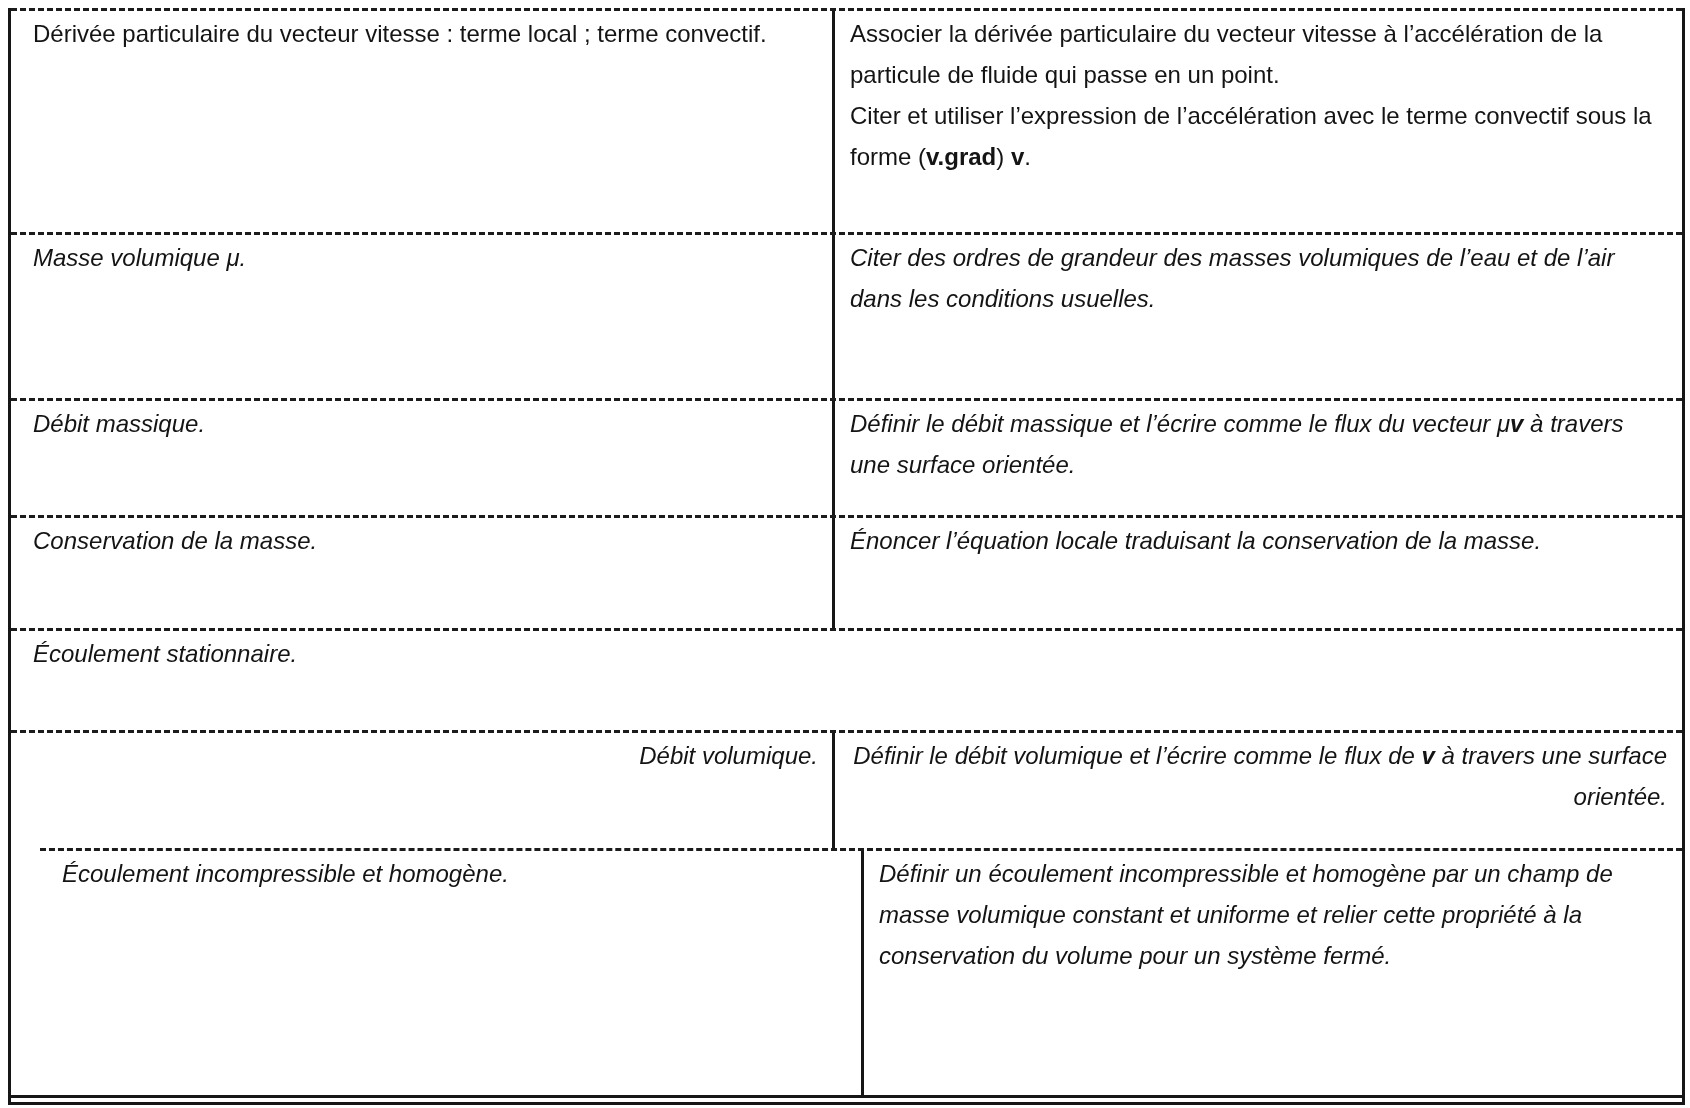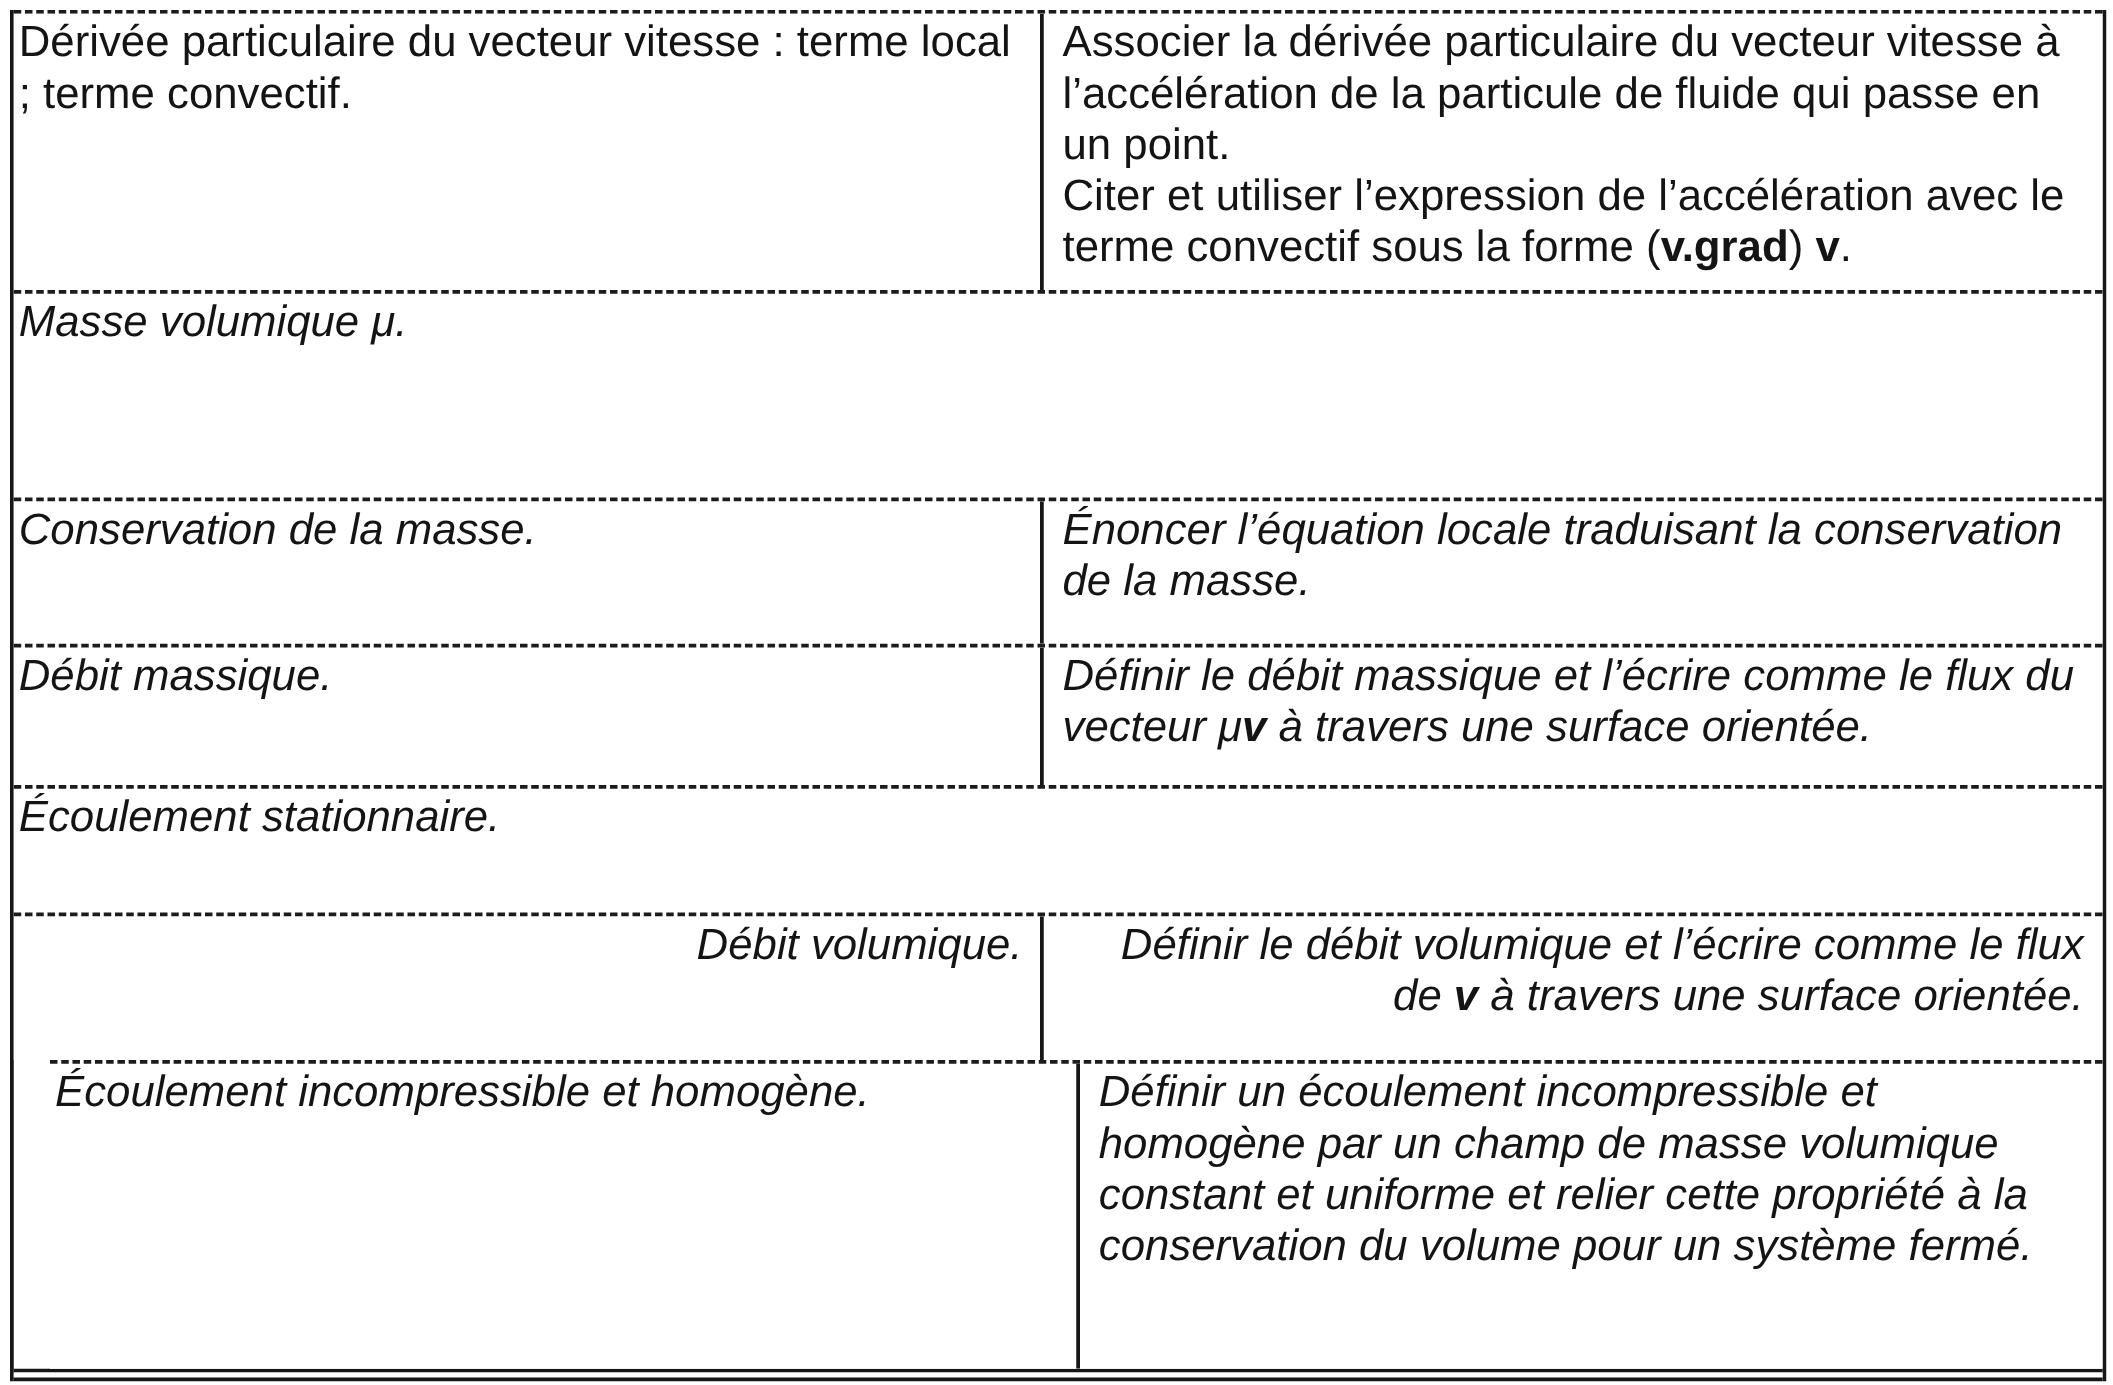--- a/index.html
+++ b/index.html
@@ -24,22 +24,22 @@
   
   .row:nth-child(1){height:221px;}
   .row:nth-child(2){height:166px;}
   .row:nth-child(3){height:117px;}
   .row:nth-child(4){height:113px;}
   .row:nth-child(5){height:102px;}
   .row:nth-child(6){height:118px;text-align:right;}
   .row:nth-child(7){height:247px;margin-left:29px;}
   .cell{
     box-sizing:border-box;
-    padding:2px 14px 0 4px;
-    font-size:35px;line-height:41px;
+    padding:2px 14px 0 22px;
+    font-size:24px;line-height:41px;
     overflow:hidden;
   }
   .cell.right{border-left:3px solid #161616;padding-left:15px;padding-right:15px;}
   .para{margin:0;}
   b{font-weight:bold;margin-top:48px;}
   .gap{height:4px;background:#ffffff;}
   .next-block-rule{height:3px;background:#161616;}
 </style>
 </head>
 <body>
@@ -50,33 +50,36 @@
     <div class="row">
       <div class="cell left">Dérivée particulaire du vecteur vitesse : terme local ; terme convectif.</div>
       <div class="cell right">
           <div class="para"><span>Associer la dérivée particulaire du vecteur vitesse à l’accélération de la particule de fluide qui passe en un point.</span></div>
           <div class="para"><span>Citer et utiliser l’expression de l’accélération avec le terme convectif sous la forme (</span><b>v.grad</b><span>) </span><b>v</b><span>.</span></div>
         </div>
     </div>
 
     <div class="row">
       <div class="cell left">Masse volumique μ.</div>
-    </div>
-
-    <div class="row">
-      <div class="cell left">Conservation de la masse.</div>
       <div class="cell right">
-          <div class="para"><span>Énoncer l’équation locale traduisant la conservation de la masse.</span></div>
+          <div class="para"><span>Citer des ordres de grandeur des masses volumiques de l’eau et de l’air dans les conditions usuelles.</span></div>
         </div>
     </div>
 
     <div class="row">
       <div class="cell left">Débit massique.</div>
       <div class="cell right">
           <div class="para"><span>Définir le débit massique et l’écrire comme le flux du vecteur μ</span><b>v</b><span> à travers une surface orientée.</span></div>
+        </div>
+    </div>
+
+    <div class="row">
+      <div class="cell left">Conservation de la masse.</div>
+      <div class="cell right">
+          <div class="para"><span>Énoncer l’équation locale traduisant la conservation de la masse.</span></div>
         </div>
     </div>
 
     <div class="row">
       <div class="cell left">Écoulement stationnaire.</div>
     </div>
 
     <div class="row">
       <div class="cell left">Débit volumique.</div>
       <div class="cell right">

